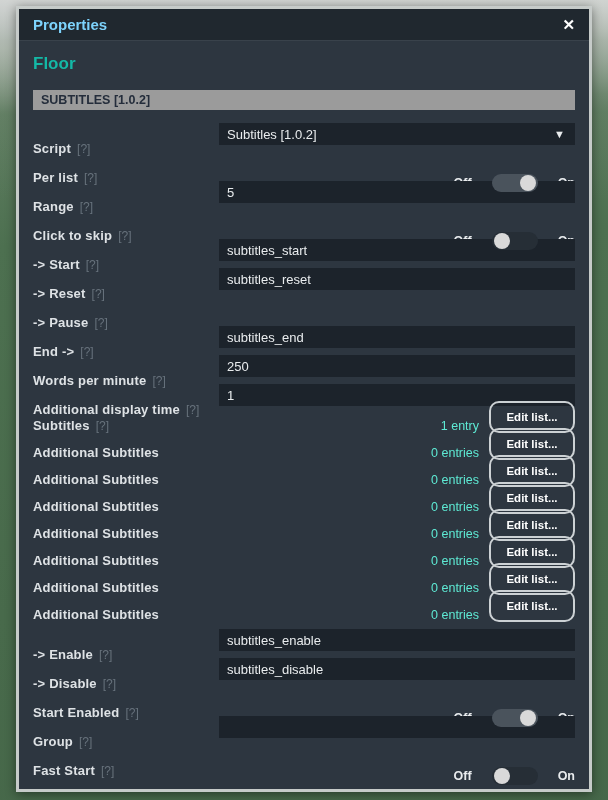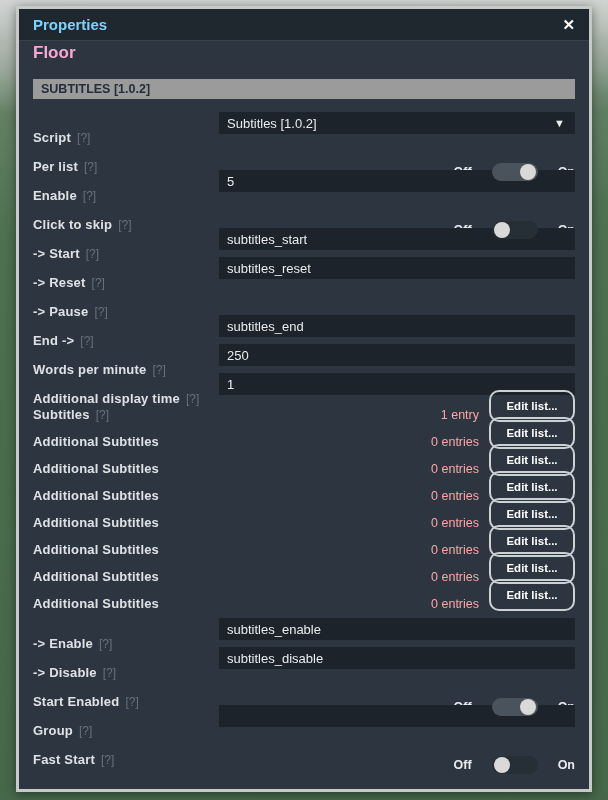--- a/index.html
+++ b/index.html
@@ -22,21 +22,21 @@
     background:var(--panel_bg);border:3px solid var(--frame_border);
     box-shadow:0 2px 10px rgba(0,0,0,.45);
   }
   .titlebar{
     height:32px;background:var(--titlebar_bg);display:flex;align-items:center;
     padding:0 14px;border-bottom:1px solid #39424b;
   }
   .title{font-size:15px;font-weight:bold;color:#7dd3fc;}
   .close{margin-left:auto;color:#ffffff;font-size:15px;font-weight:bold;cursor:pointer;line-height:1;}
   .content{padding:0 14px;}
-  .obj-title{margin-top:2px;font-size:17px;font-weight:600;color:#f9a8d4;}
+  .obj-title{margin-top:13px;font-size:17px;font-weight:600;color:#14b8a6;}
   .section-header{
     margin-top:16px;height:20px;background:var(--section_bg);color:var(--section_text);
     font-size:12.5px;font-weight:bold;padding:0 8px;display:flex;align-items:center;
   }
   .rows{margin-top:13px;}
   .row{display:flex;align-items:center;height:22px;margin-bottom:7px;}
   .row.list{height:20px;align-items:flex-end;}
   .label-col{width:186px;flex:none;display:flex;align-items:baseline;white-space:nowrap;overflow:hidden;margin-top:28px;}
   .lbl{font-size:13px;font-weight:bold;color:var(--label_text);letter-spacing:.2px;}
   .help{font-size:12px;color:var(--help_text);margin-left:6px;font-weight:normal;}
@@ -48,21 +48,21 @@
   .ddtext{flex:1;}
   .ddarrow{font-size:11px;color:#e9ecee;margin-right:2px;}
   .toggle-wrap{margin-left:auto;display:flex;align-items:center;gap:20px;margin-top:39px;}
   .tlabel{font-size:12.5px;font-weight:bold;color:#e9ecee;}
   .track{width:46px;height:18px;border-radius:9px;position:relative;cursor:pointer;}
   .track.on{background:var(--toggle_on_track);}
   .track.off{background:var(--toggle_off_track);}
   .knob{width:16px;height:16px;border-radius:50%;background:var(--toggle_knob);position:absolute;top:1px;}
   .track.on .knob{right:2px;}
   .track.off .knob{left:2px;}
-  .row.list .count{margin-left:auto;font-size:12.5px;color:#fca5a5;margin-top:36px;}
+  .row.list .count{margin-left:auto;font-size:12.5px;color:#5eead4;margin-top:36px;}
   .editbtn{
     margin-left:10px;width:86px;height:32px;border-radius:10px;border:2px solid #ccd1d4;
     background:transparent;color:#ffffff;font-family:"Liberation Sans",sans-serif;
     font-size:11.5px;font-weight:bold;cursor:pointer;padding:0;line-height:15px;
   }
 </style>
 </head>
 <body>
 
 <div class="env-shade"></div>
@@ -94,21 +94,21 @@
           <div class="toggle-wrap">
             <span class="tlabel">Off</span>
             <div class="track on">
               <div class="knob"></div>
             </div>
             <span class="tlabel">On</span>
           </div>
         </div>
         <div class="row input">
           <div class="label-col">
-            <span class="lbl">Enable</span>
+            <span class="lbl">Range</span>
             <span class="help">[?]</span>
           </div>
           <input class="field" type="text" value="5" style="">
         </div>
         <div class="row toggle">
           <div class="label-col">
             <span class="lbl">Click to skip</span>
             <span class="help">[?]</span>
           </div>
           <div class="toggle-wrap">

